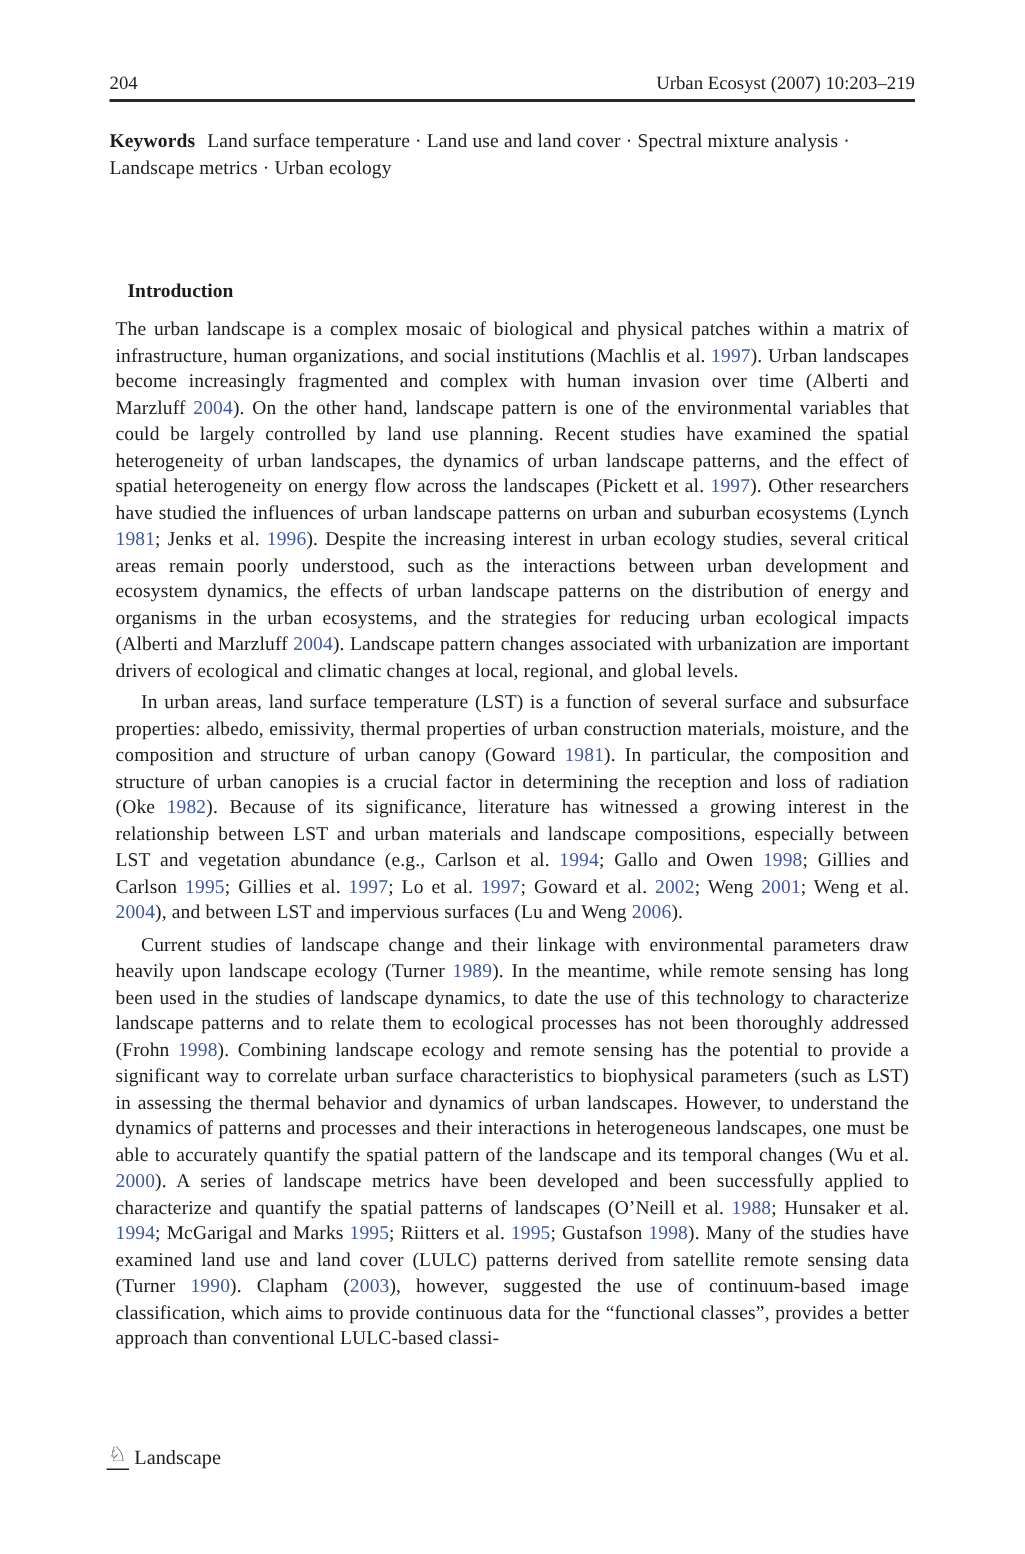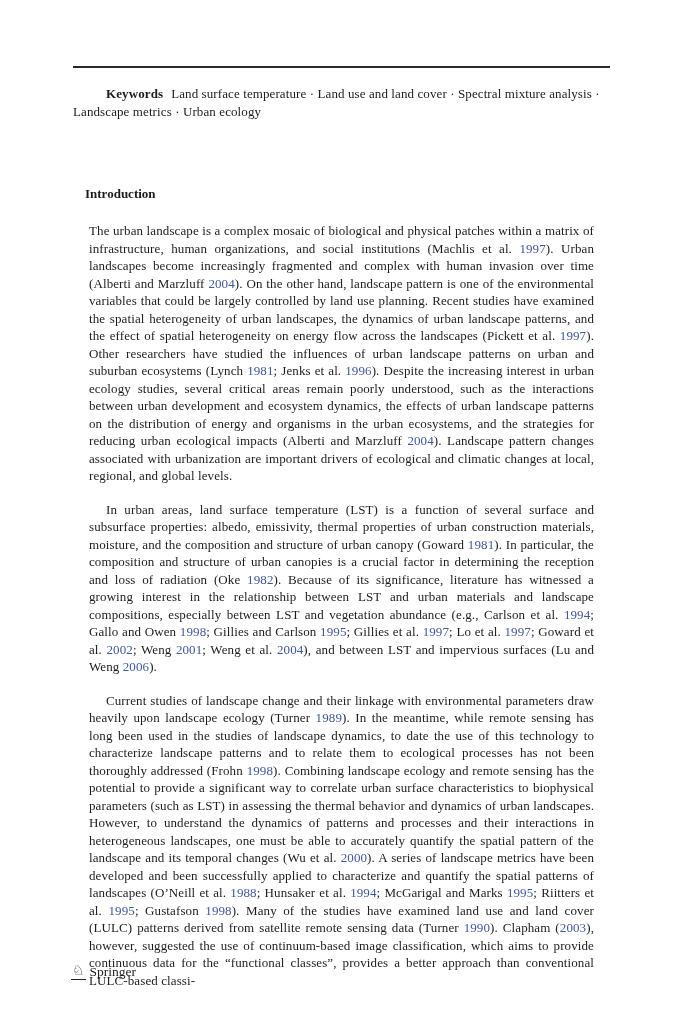--- a/index.html
+++ b/index.html
@@ -15,61 +15,65 @@
   }
   .header-rule {
     position:absolute; top:66px; left:73px; right:73px;
     height:2px; background:#2a2a2a;
   }
   .keywords {
     position:absolute; top:85px; left:73px; width:537px;
     font-size:13px; line-height:18px; text-align:left; margin:0;
     letter-spacing:0.1px;
   }
-  .keywords b { margin-right:8px;margin-left:33px; }
+  .keywords b { margin-right:8px; }
   .section-heading {
     position:absolute; top:174px; left:73px; margin:12px;
     font-size:13px; font-weight:bold;
   }
   .article-body {
     position:absolute; top:206px; left:73px; width:537px;
     font-size:13px; line-height:17.5px; text-align:justify;
     letter-spacing:0.1px;
   }
-  .article-body p { margin:16px; }
+  .article-body p { margin:4px; }
   .article-body p.indent { text-indent:17px; }
   .cite { color:var(--cite-color, #3f569f); cursor:pointer; }
   .footer {
     position:absolute; left:71px; top:964px;
     display:flex; align-items:center; gap:4px;
     font-size:13.5px;
   }
   .springer-logo {
     display:inline-block; font-size:14px; line-height:14px;
     border-bottom:1.5px solid #222; padding:0 1px 1px 1px;
   }
 </style>
 </head>
 <body>
 
 <div class="page">
 
+  <header class="page-header">
+    <span>204</span>
+    <span>Urban Ecosyst (2007) 10:203–219</span>
+  </header>
 
   <div class="header-rule"></div>
 
   <p class="keywords">
     <b>Keywords</b><span>Land surface temperature · Land use and land cover · Spectral mixture analysis · Landscape metrics · Urban ecology</span>
   </p>
 
   <h2 class="section-heading">Introduction</h2>
 
   <div class="article-body">
     <p>The urban landscape is a complex mosaic of biological and physical patches within a matrix of infrastructure, human organizations, and social institutions (Machlis et al. <span class="cite">1997</span>). Urban landscapes become increasingly fragmented and complex with human invasion over time (Alberti and Marzluff <span class="cite">2004</span>). On the other hand, landscape pattern is one of the environmental variables that could be largely controlled by land use planning. Recent studies have examined the spatial heterogeneity of urban landscapes, the dynamics of urban landscape patterns, and the effect of spatial heterogeneity on energy flow across the landscapes (Pickett et al. <span class="cite">1997</span>). Other researchers have studied the influences of urban landscape patterns on urban and suburban ecosystems (Lynch <span class="cite">1981</span>; Jenks et al. <span class="cite">1996</span>). Despite the increasing interest in urban ecology studies, several critical areas remain poorly understood, such as the interactions between urban development and ecosystem dynamics, the effects of urban landscape patterns on the distribution of energy and organisms in the urban ecosystems, and the strategies for reducing urban ecological impacts (Alberti and Marzluff <span class="cite">2004</span>). Landscape pattern changes associated with urbanization are important drivers of ecological and climatic changes at local, regional, and global levels.</p>
     <p class="indent">In urban areas, land surface temperature (LST) is a function of several surface and subsurface properties: albedo, emissivity, thermal properties of urban construction materials, moisture, and the composition and structure of urban canopy (Goward <span class="cite">1981</span>). In particular, the composition and structure of urban canopies is a crucial factor in determining the reception and loss of radiation (Oke <span class="cite">1982</span>). Because of its significance, literature has witnessed a growing interest in the relationship between LST and urban materials and landscape compositions, especially between LST and vegetation abundance (e.g., Carlson et al. <span class="cite">1994</span>; Gallo and Owen <span class="cite">1998</span>; Gillies and Carlson <span class="cite">1995</span>; Gillies et al. <span class="cite">1997</span>; Lo et al. <span class="cite">1997</span>; Goward et al. <span class="cite">2002</span>; Weng <span class="cite">2001</span>; Weng et al. <span class="cite">2004</span>), and between LST and impervious surfaces (Lu and Weng <span class="cite">2006</span>).</p>
     <p class="indent">Current studies of landscape change and their linkage with environmental parameters draw heavily upon landscape ecology (Turner <span class="cite">1989</span>). In the meantime, while remote sensing has long been used in the studies of landscape dynamics, to date the use of this technology to characterize landscape patterns and to relate them to ecological processes has not been thoroughly addressed (Frohn <span class="cite">1998</span>). Combining landscape ecology and remote sensing has the potential to provide a significant way to correlate urban surface characteristics to biophysical parameters (such as LST) in assessing the thermal behavior and dynamics of urban landscapes. However, to understand the dynamics of patterns and processes and their interactions in heterogeneous landscapes, one must be able to accurately quantify the spatial pattern of the landscape and its temporal changes (Wu et al. <span class="cite">2000</span>). A series of landscape metrics have been developed and been successfully applied to characterize and quantify the spatial patterns of landscapes (O’Neill et al. <span class="cite">1988</span>; Hunsaker et al. <span class="cite">1994</span>; McGarigal and Marks <span class="cite">1995</span>; Riitters et al. <span class="cite">1995</span>; Gustafson <span class="cite">1998</span>). Many of the studies have examined land use and land cover (LULC) patterns derived from satellite remote sensing data (Turner <span class="cite">1990</span>). Clapham (<span class="cite">2003</span>), however, suggested the use of continuum-based image classification, which aims to provide continuous data for the “functional classes”, provides a better approach than conventional LULC-based classi-</p>
   </div>
 
   <div class="footer">
     <span class="springer-logo">♘</span>
-    <span>Springer</span>
+    <span>Landscape</span>
   </div>
 
 </div>
 
 </body></html>

